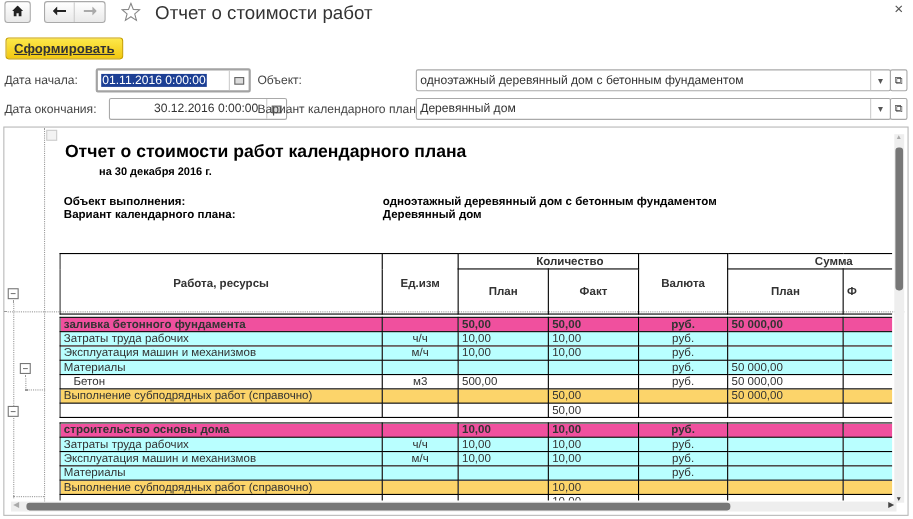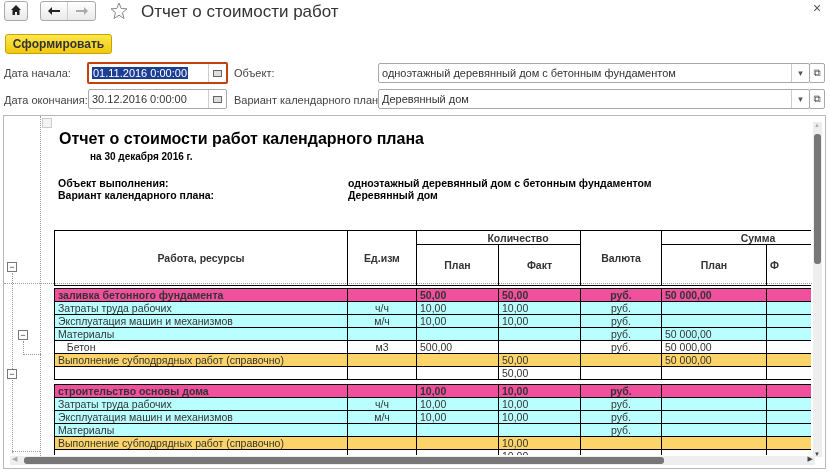--- a/index.html
+++ b/index.html
@@ -19,21 +19,21 @@
     background: linear-gradient(#fde84a,#f2c811); border: 1px solid #c9a200; border-radius: 3px;
     font-weight: bold; font-size: 12px; color: #333; display:flex; align-items:center; justify-content:center;
   }
   .lbl { font-size: 11px; color: #444; }
   .field {
     border: 1px solid #a9a9a9; border-radius: 2px; background: #fff; height: 20px; display:flex; align-items:center;
   }
   .field .val { flex: 1; padding-left: 3px; font-size: 11px; color: #333; white-space: nowrap; overflow: hidden; }
   .field .sel { background: #1c3f94; color: #fff; padding: 0 1px; }
   .field .btn { width: 18px; height: 100%; border-left: 1px solid #ccc; display:flex; align-items:center; justify-content:center; color:#555; font-size: 9px; }
-  .focus { border: 2px solid #c2410c; }
+  .focus { border: 2px solid #a3a3a3; }
   .report-wrap { border: 1px solid #b8b8b8; }
   .rpt { font-family: "Liberation Sans", sans-serif; color: #000; }
   table.rt { border-collapse: collapse; table-layout: fixed; position: absolute; }
   table.rt td { border: 1px solid #000; font-size: 10.5px; height: 13px; padding: 0 3px; white-space: nowrap; overflow: hidden; line-height: 12px; }
   .hdr td { font-weight: bold; text-align: center; }
   .pink td { background: #f0509e; font-weight: bold; }
   .cyan td { background: #b9ffff; }
   .white td { background: #fff; }
   .yellow td { background: #fcd46a; margin-top: 28px; }
   .r { text-align: left; }
@@ -71,42 +71,42 @@
 <div class="abs" style="left:110px;top:2px;width:18px;height:18px;">
   <span>
     <svg width="18" height="18" viewBox="0 0 18 18">
         <path d="M9 1 L11.2 6.5 L17 6.8 L12.5 10.6 L14 16.5 L9 13.2 L4 16.5 L5.5 10.6 L1 6.8 L6.8 6.5 Z" fill="none" stroke="#888" stroke-width="1"></path>
       </svg>
   </span>
 </div>
 <div class="abs title" style="left:141px;top:2px;">Отчет о стоимости работ</div>
 <div class="abs" style="left:813px;top:0px;font-size:14px;color:#555;">×</div>
 
-<div class="abs gen-btn" style="left:5px;top:34px;width:107px;height:20px;">Сформировать</div>
+<div class="abs gen-btn" style="left:5px;top:34px;width:107px;height:20px;text-decoration:underline;">Сформировать</div>
 
 <div class="abs lbl" style="left:4px;top:67px;">Дата начала:</div>
 <div class="abs field focus" style="left:87px;top:62px;width:141px;height:22px;">
   <div class="val"><span class="sel">01.11.2016  0:00:00</span></div>
   <div class="btn">
       <span style="display:inline-block;width:9px;height:7px;border:1px solid #666;background:#ddd;"></span>
     </div>
 </div>
 <div class="abs lbl" style="left:234px;top:67px;">Объект:</div>
 <div class="abs field" style="left:378px;top:63px;width:432px;">
   <div class="val">одноэтажный деревянный дом с бетонным фундаментом</div>
   <div class="btn">
       <span>▾</span>
     </div>
 </div>
 <div class="abs field" style="left:809px;top:63px;width:16px;justify-content:center;">
   <span style="font-size:10px;color:#444;">⧉</span>
 </div>
 
 <div class="abs lbl" style="left:4px;top:94px;">Дата окончания:</div>
-<div class="abs field" style="left:88px;top:89px;width:139px;">
+<div class="abs field" style="left:99px;top:89px;width:162px;padding-left:37px;">
   <div class="val">30.12.2016  0:00:00</div>
   <div class="btn">
       <span style="display:inline-block;width:9px;height:7px;border:1px solid #666;background:#ddd;"></span>
     </div>
 </div>
 <div class="abs lbl" style="left:234px;top:94px;">Вариант календарного плана:</div>
 <div class="abs field" style="left:378px;top:89px;width:432px;">
   <div class="val">Деревянный дом</div>
   <div class="btn">
       <span>▾</span>

